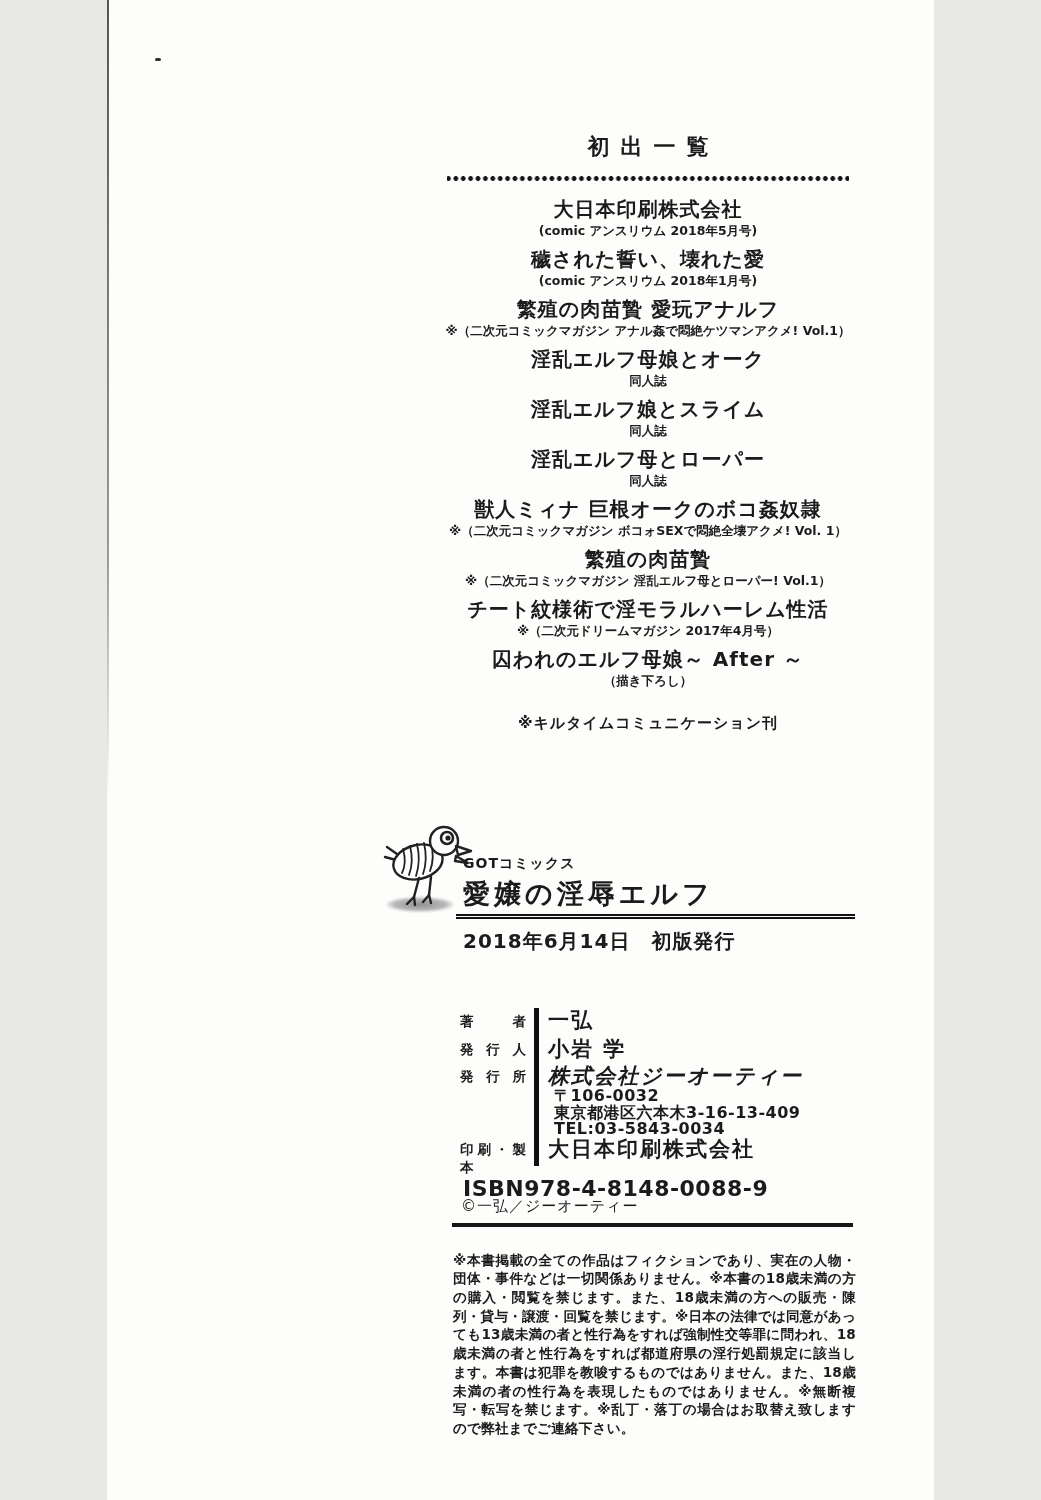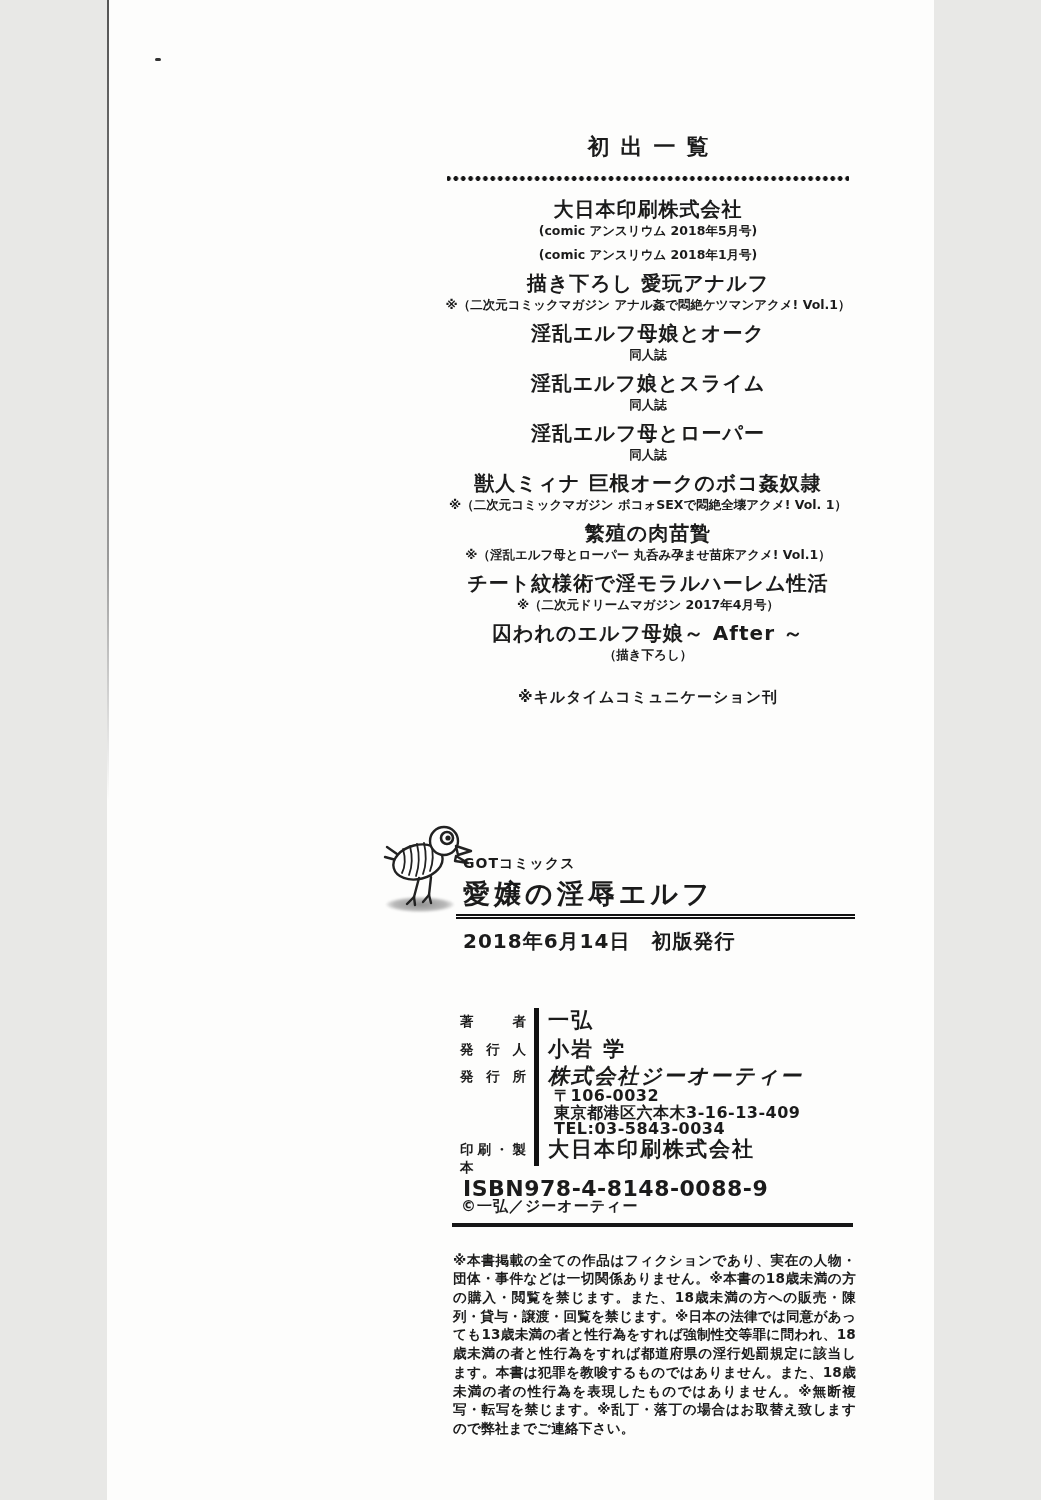--- a/index.html
+++ b/index.html
@@ -52,21 +52,21 @@
   .credit-label{
     position:absolute;left:353px;width:66px;
     font-size:13.5px;font-weight:700;
     text-align:justify;text-align-last:justify;
   }
   .credit-value{position:absolute;left:441px;font-size:21px;font-weight:700;letter-spacing:2px;white-space:nowrap;}
   .credit-sub{position:absolute;left:447px;font-size:16px;font-weight:700;letter-spacing:0.5px;white-space:nowrap;}
 
   
   .isbn-line{position:absolute;left:356px;top:1176px;font-size:22px;font-weight:700;letter-spacing:0.5px;}
-  .copyright-line{position:absolute;left:354px;top:1197px;font-size:15px;font-weight:700;letter-spacing:1px;}
+  .copyright-line{position:absolute;left:354px;top:1197px;font-size:15px;font-weight:400;letter-spacing:1px;}
   .legal-rule{position:absolute;left:345px;top:1223px;width:401px;height:4px;background:#161616;}
   .disclaimer{
     position:absolute;left:346px;top:1237px;width:403px;
     font-size:13.6px;font-weight:700;line-height:18.7px;
     text-align:justify;letter-spacing:0.2px;
   }
 </style>
 </head>
 <body>
 
@@ -81,25 +81,26 @@
     <h1 class="shoshutsu-title">初出一覧</h1>
     <div class="dotted-rule"></div>
     <div class="works">
 
         <div class="work">
           <div class="work-title">大日本印刷株式会社</div>
           <div class="work-source">(comic アンスリウム 2018年5月号)</div>
         </div>
 
         <div class="work">
+          <div class="work-title">穢された誓い、壊れた愛</div>
           <div class="work-source">(comic アンスリウム 2018年1月号)</div>
         </div>
 
         <div class="work">
-          <div class="work-title">描き下ろし 愛玩アナルフ</div>
+          <div class="work-title">繁殖の肉苗贄 愛玩アナルフ</div>
           <div class="work-source">※（二次元コミックマガジン アナル姦で悶絶ケツマンアクメ! Vol.1）</div>
         </div>
 
         <div class="work">
           <div class="work-title">淫乱エルフ母娘とオーク</div>
           <div class="work-source">同人誌</div>
         </div>
 
         <div class="work">
           <div class="work-title">淫乱エルフ娘とスライム</div>
@@ -111,21 +112,21 @@
           <div class="work-source">同人誌</div>
         </div>
 
         <div class="work">
           <div class="work-title">獣人ミィナ 巨根オークのボコ姦奴隷</div>
           <div class="work-source">※（二次元コミックマガジン ボコォSEXで悶絶全壊アクメ! Vol. 1）</div>
         </div>
 
         <div class="work">
           <div class="work-title">繁殖の肉苗贄</div>
-          <div class="work-source">※（淫乱エルフ母とローパー 丸呑み孕ませ苗床アクメ! Vol.1）</div>
+          <div class="work-source">※（二次元コミックマガジン 淫乱エルフ母とローパー! Vol.1）</div>
         </div>
 
         <div class="work">
           <div class="work-title">チート紋様術で淫モラルハーレム性活</div>
           <div class="work-source">※（二次元ドリームマガジン 2017年4月号）</div>
         </div>
 
         <div class="work">
           <div class="work-title">囚われのエルフ母娘～ After ～</div>
           <div class="work-source">（描き下ろし）</div>

